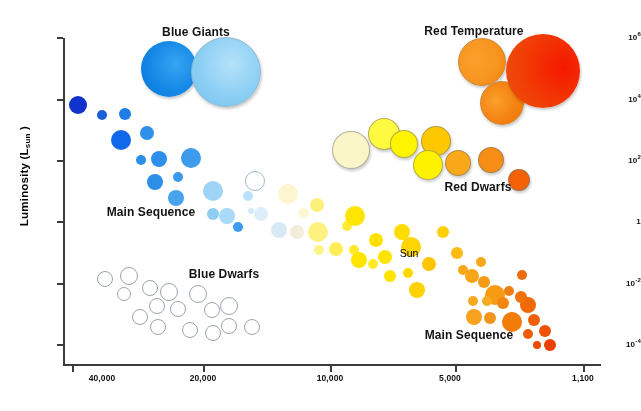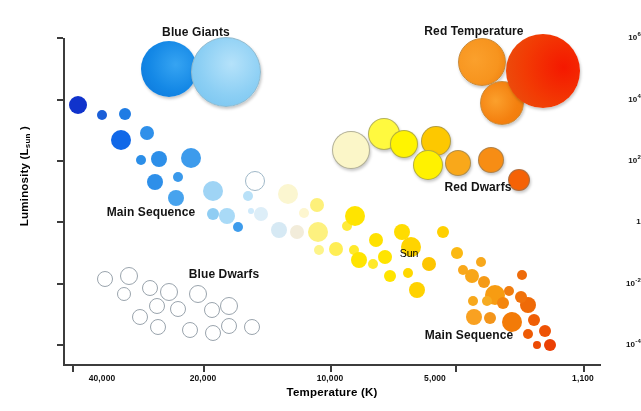--- a/index.html
+++ b/index.html
@@ -159,29 +159,28 @@
       <div class="y-tick-label" style="top: 341px;">10<sup>-4</sup></div>
     </div>
   <div id="x-ticks-layer">
       <div class="tick x-tick" style="left: 72px;"></div>
       <div class="x-tick-label" style="left: 72px; margin-left: 30px;">40,000</div>
       <div class="tick x-tick" style="left: 203px;"></div>
       <div class="x-tick-label" style="left: 203px;">20,000</div>
       <div class="tick x-tick" style="left: 330px;"></div>
       <div class="x-tick-label" style="left: 330px;">10,000</div>
       <div class="tick x-tick" style="left: 455px;"></div>
-      <div class="x-tick-label" style="left: 435px;">5,000</div>
+      <div class="x-tick-label" style="left: 450px;">5,000</div>
       <div class="tick x-tick" style="left: 583px;"></div>
       <div class="x-tick-label" style="left: 583px;">1,100</div>
     </div>
 
   <div id="y-axis-title">
     <span>Luminosity (L</span><sub>sun</sub><span> )</span>
   </div>
-  <div id="x-axis-title">Temperature (K)</div>
 
   <div id="stars-layer">
       <div class="star shadow" title="Blue Giants" style="width: 56px; height: 56px; left: 169px; top: 69px; background: radial-gradient(circle at 62% 42%, rgb(54, 164, 242) 0%, rgb(20, 136, 230) 55%, rgb(11, 116, 216) 100%);"></div>
       <div class="star shadow" title="Blue Giants" style="width: 70px; height: 70px; left: 226px; top: 72px; background: radial-gradient(circle at 58% 38%, rgb(181, 226, 250) 0%, rgb(140, 207, 244) 55%, rgb(115, 194, 239) 100%); border: 1px solid rgb(143, 185, 205);"></div>
       <div class="star" title="Main Sequence (hot)" style="width: 18px; height: 18px; left: 78px; top: 105px; background: rgb(16, 51, 204);"></div>
       <div class="star" title="Main Sequence (hot)" style="width: 10px; height: 10px; left: 102px; top: 115px; background: rgb(27, 95, 216);"></div>
       <div class="star" title="Main Sequence (hot)" style="width: 12px; height: 12px; left: 125px; top: 114px; background: rgb(31, 124, 228);"></div>
       <div class="star" title="Main Sequence (hot)" style="width: 20px; height: 20px; left: 121px; top: 140px; background: rgb(17, 104, 232);"></div>
       <div class="star" title="Main Sequence (hot)" style="width: 14px; height: 14px; left: 147px; top: 133px; background: rgb(47, 144, 234);"></div>
       <div class="star" title="Main Sequence (hot)" style="width: 10px; height: 10px; left: 141px; top: 160px; background: rgb(43, 142, 232);"></div>

